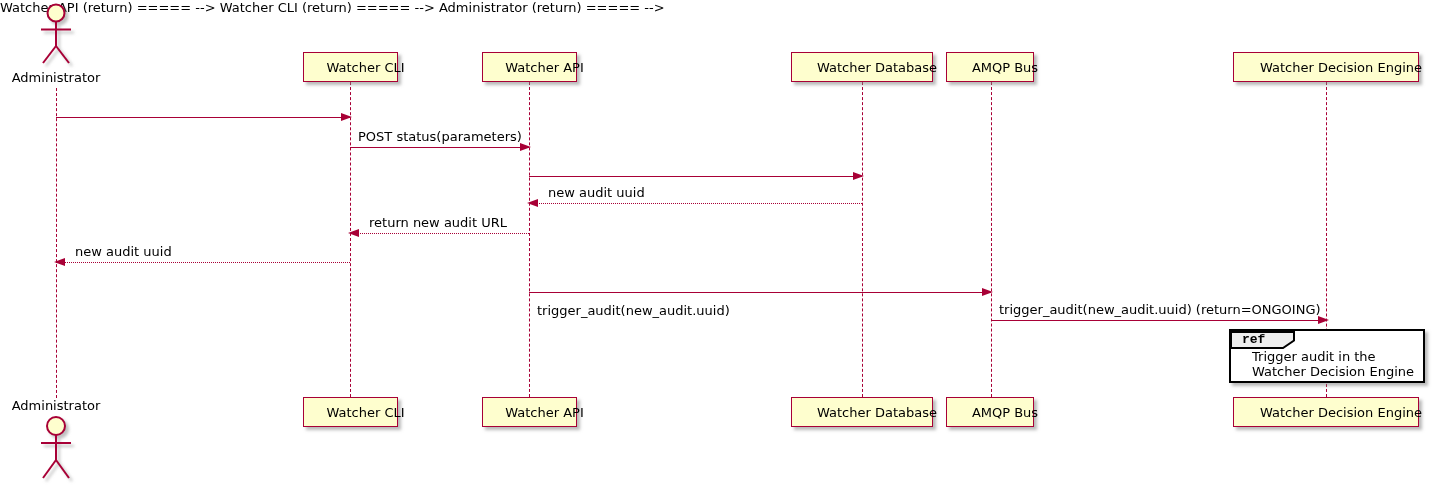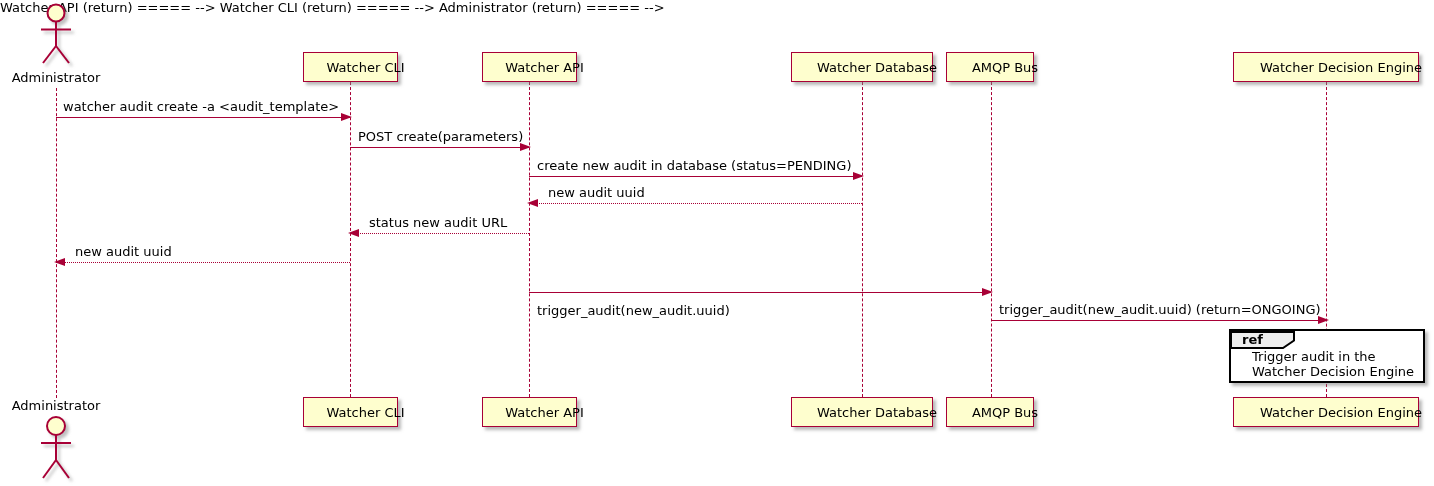--- a/index.html
+++ b/index.html
@@ -68,20 +68,21 @@
     position:absolute;
     background:#ffffff;
     border:2px solid #000000;
     box-sizing:border-box;
     box-shadow:3px 3px 3px rgba(130,130,130,0.55);
   }
   .ref-header-svg{position:absolute;left:0;top:0;}
   .ref-keyword{
     position:absolute;left:11px;top:1px;
     font-weight:bold;
+    font-family:Liberation Mono, monospace;
   }
   .ref-line{
     position:absolute;left:21px;
     white-space:nowrap;
   }
 </style>
 </head>
 <body>
 
 <div id="canvas">
@@ -142,45 +143,43 @@
       <span>Watcher Database</span>
     </div>
   <div class="pbox" style="left:946px;top:397px;width:88px;">
       <span>AMQP Bus</span>
     </div>
   <div class="pbox" style="left:1233px;top:397px;width:186px;">
       <span>Watcher Decision Engine</span>
     </div>
 
   
-  <div class="msg-label" style="left:63px;top:100px;">watcher audit create -a &lt;audit_template&gt;</div>
   <div class="arrow solid" style="left:56px;top:117px;width:294px;">
     <span class="head right"></span>
   </div>
 
   
-  <div class="msg-label" style="left:358px;top:130px;">POST create(parameters)</div>
+  <div class="msg-label" style="left:358px;top:130px;">POST status(parameters)</div>
   <div class="arrow solid" style="left:350px;top:147px;width:179px;">
     <span class="head right"></span>
   </div>
 
   
-  <div class="msg-label" style="left:537px;top:159px;">create new audit in database (status=PENDING)</div>
   <div class="arrow solid" style="left:529px;top:176px;width:333px;">
     <span class="head right"></span>
   </div>
 
    Watcher API (return) ===== --&gt;
   <div class="msg-label" style="left:548px;top:186px;">new audit uuid</div>
   <div class="arrow dashed" style="left:529px;top:203px;width:333px;">
     <span class="head left"></span>
   </div>
 
    Watcher CLI (return) ===== --&gt;
-  <div class="msg-label" style="left:369px;top:216px;">status new audit URL</div>
+  <div class="msg-label" style="left:369px;top:216px;">return new audit URL</div>
   <div class="arrow dashed" style="left:350px;top:233px;width:179px;">
     <span class="head left"></span>
   </div>
 
    Administrator (return) ===== --&gt;
   <div class="msg-label" style="left:75px;top:245px;">new audit uuid</div>
   <div class="arrow dashed" style="left:56px;top:262px;width:294px;">
     <span class="head left"></span>
   </div>
 

